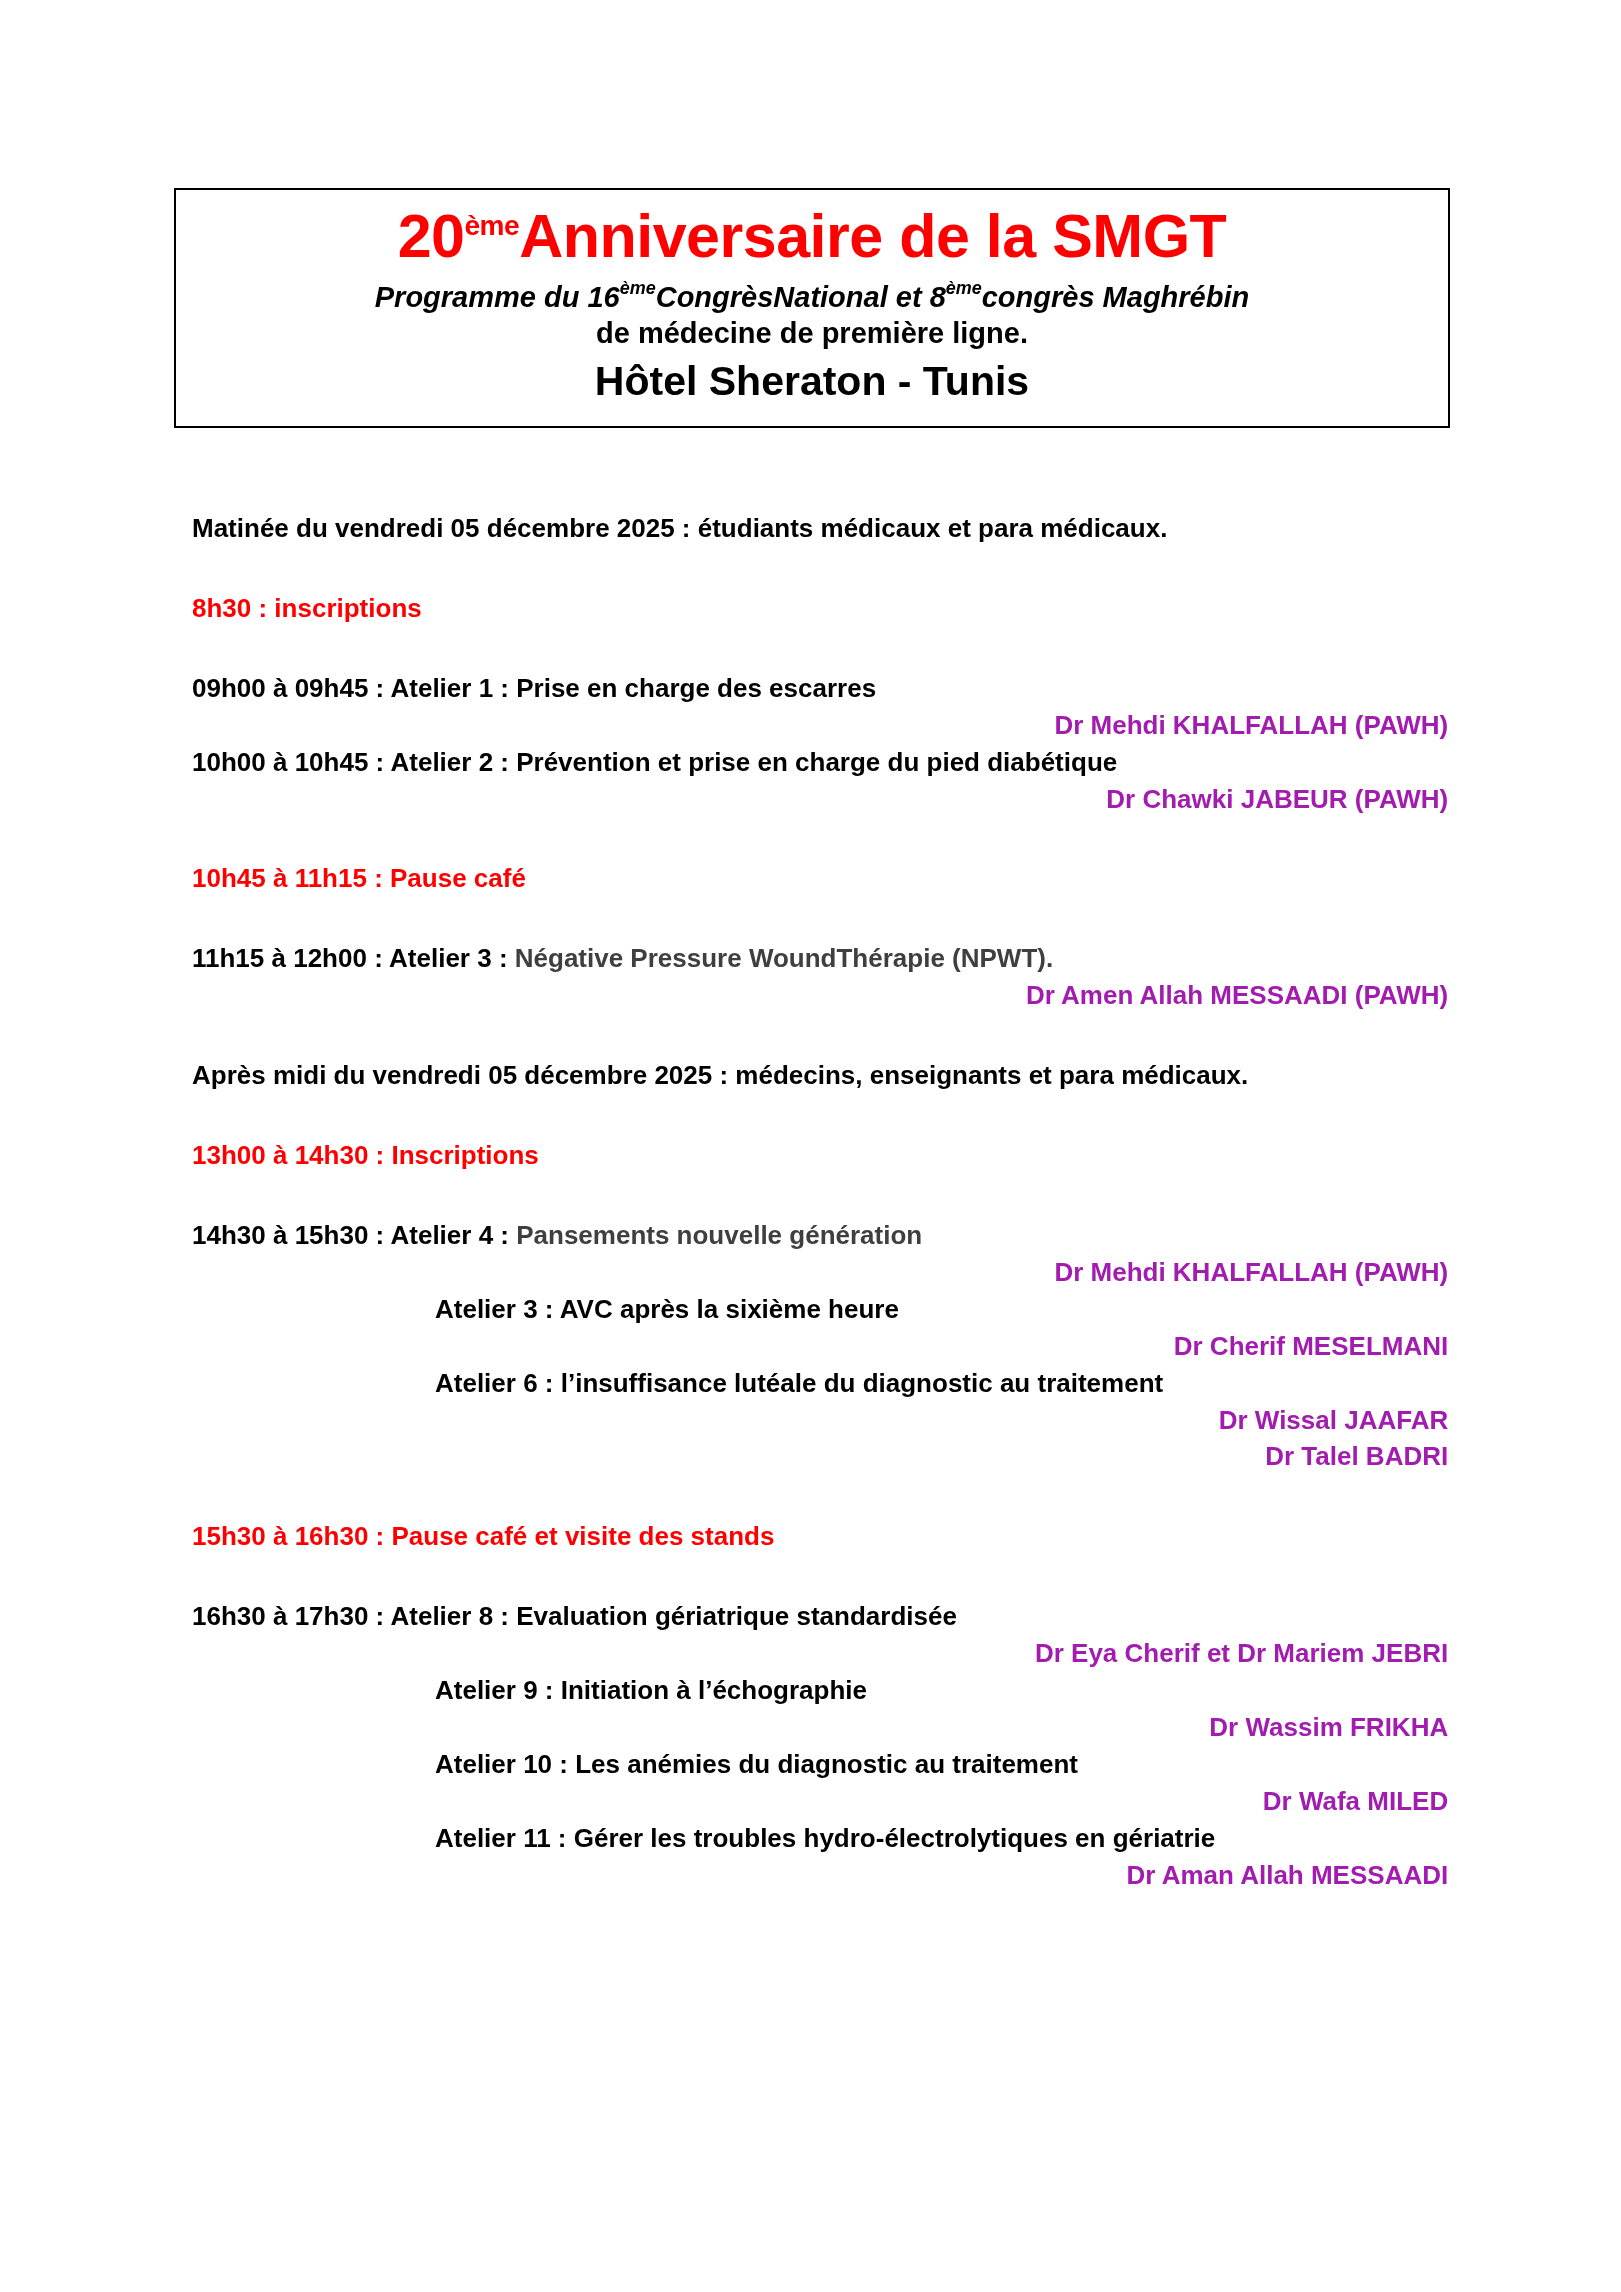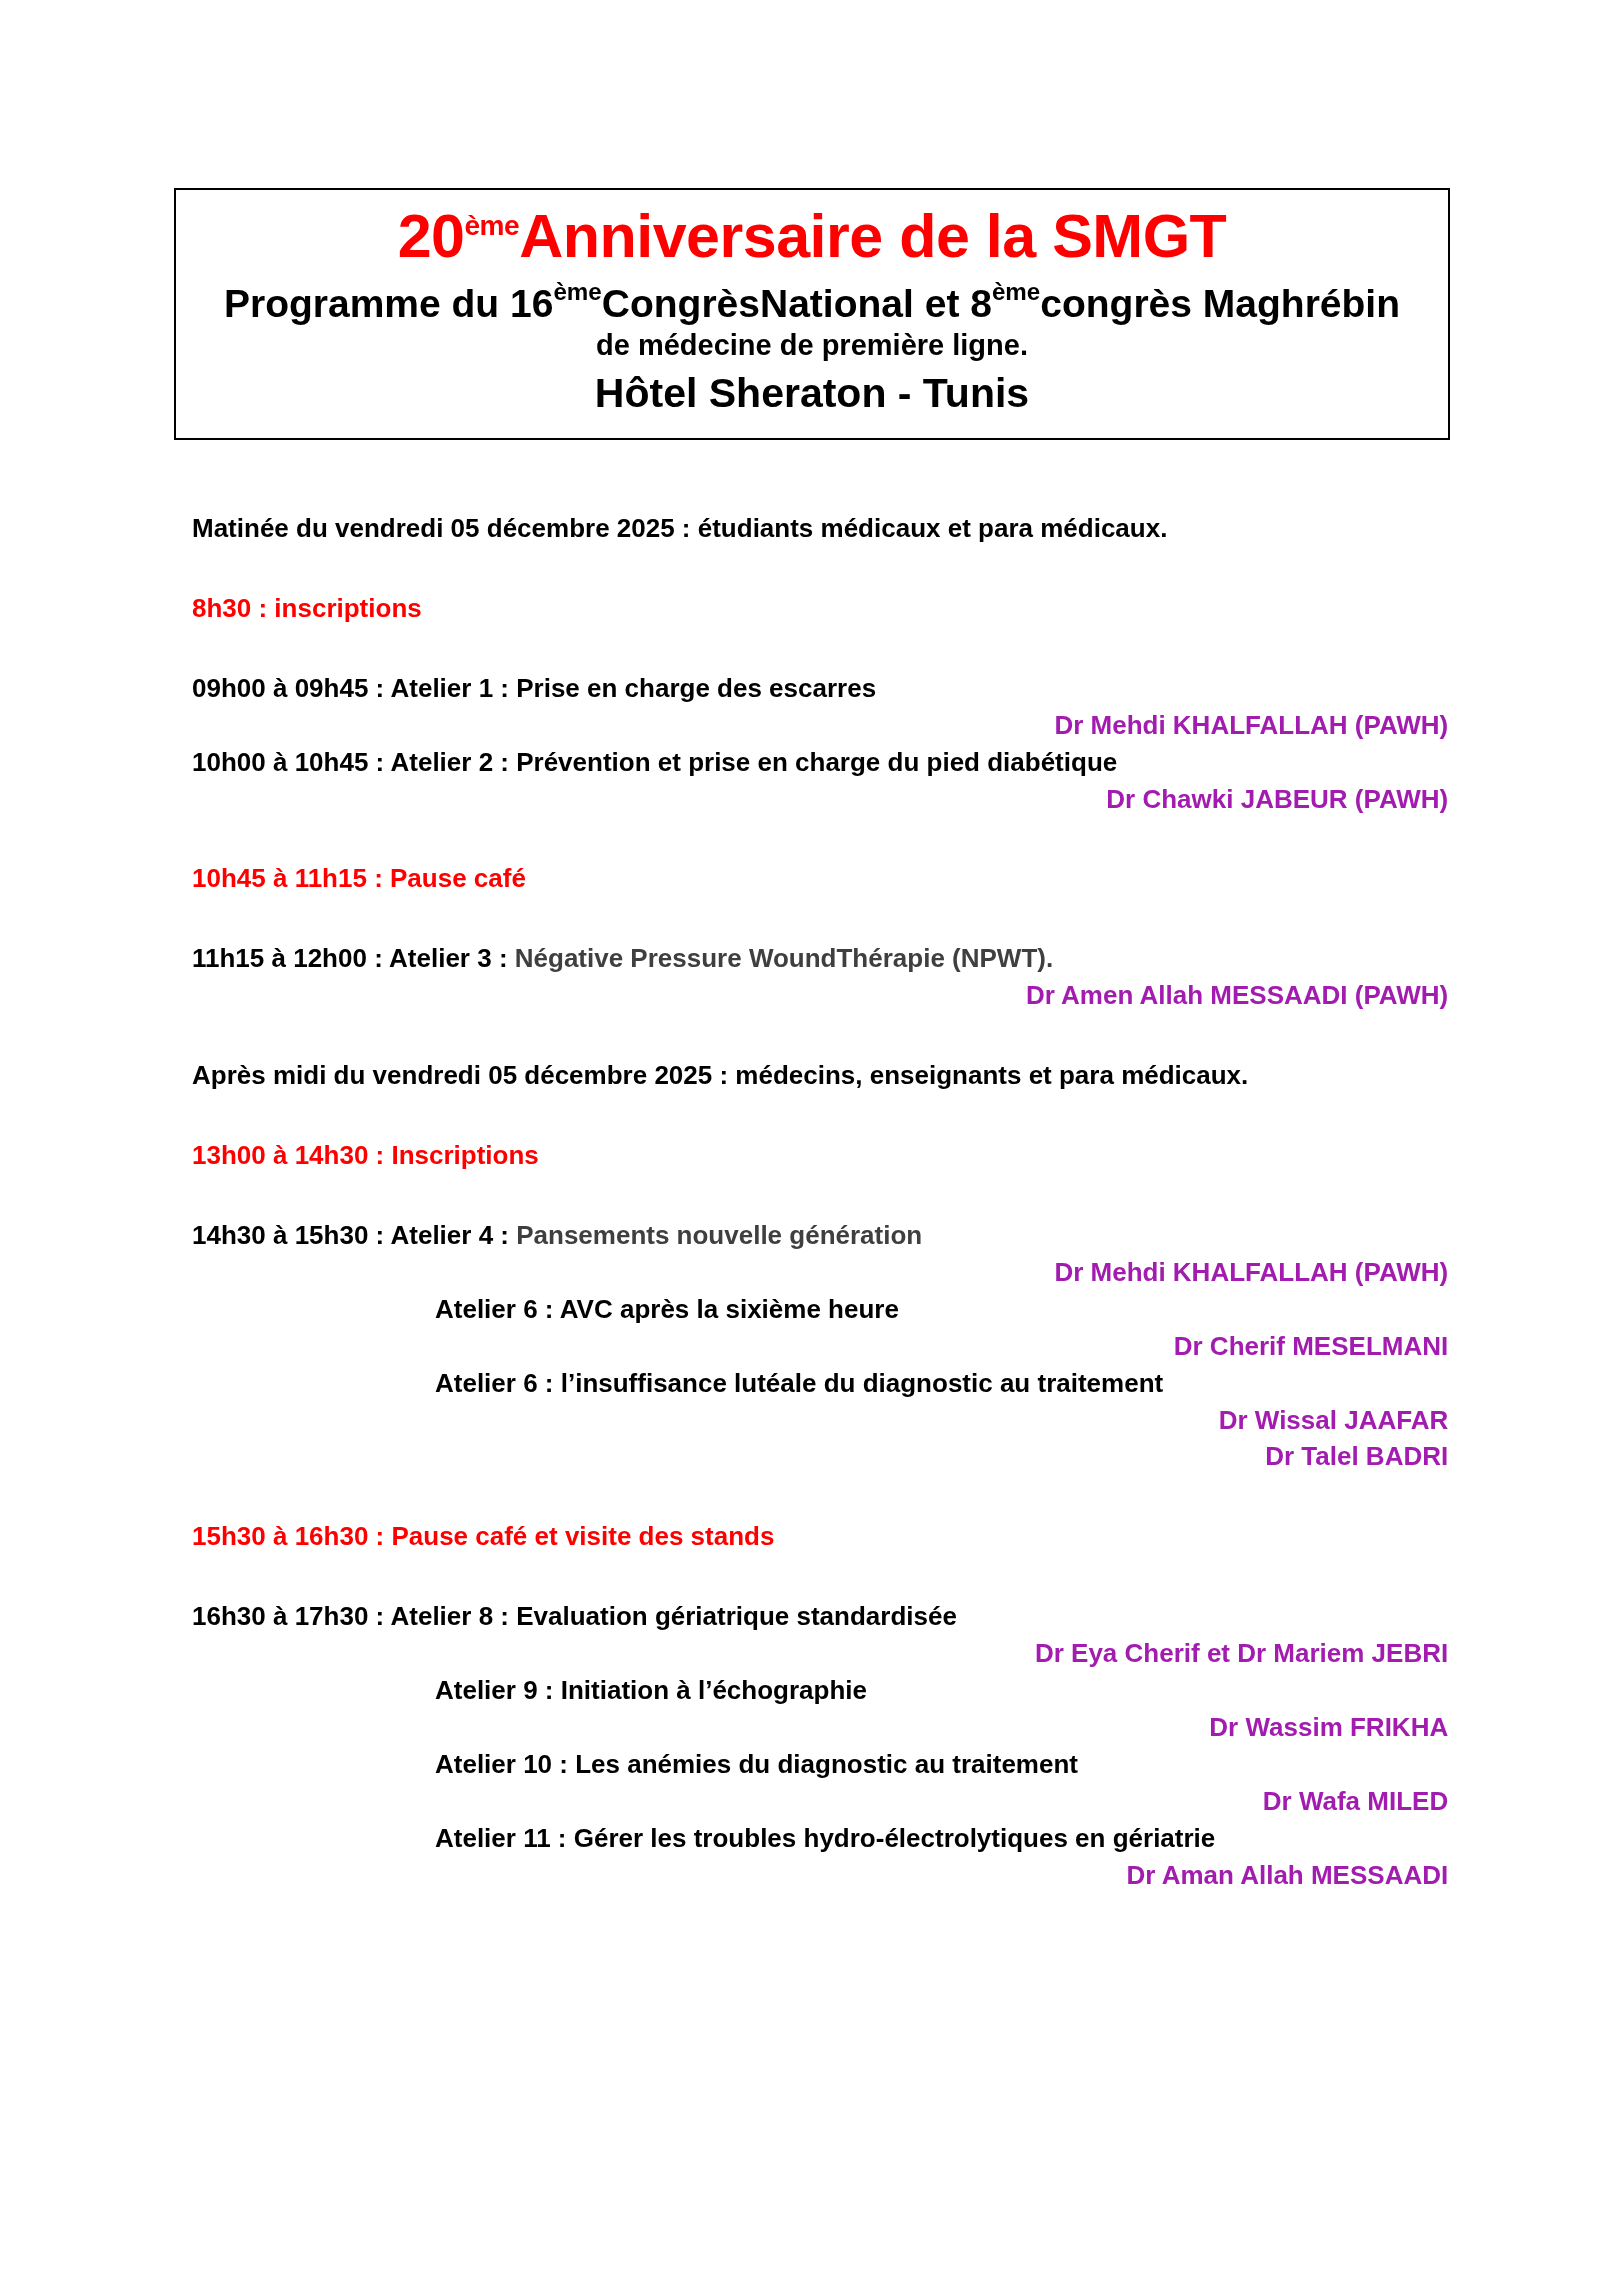--- a/index.html
+++ b/index.html
@@ -45,24 +45,25 @@
     white-space: nowrap;
     margin: 2px 0 3.9px 0;
   }
   .header-title sup {
     font-size: 0.46em;
     vertical-align: 0.80em;
     line-height: 0;
   }
   .header-sub1 {
     font-weight: bold;
-    font-size: 39px;
+    font-size: 29px;
     line-height: 1.22;
     white-space: nowrap;
     margin-top: 12px;
+    font-style: italic;
   }
   .header-sub1 sup {
     font-size: 0.62em;
     vertical-align: 0.72em;
     line-height: 0;
   }
   .header-sub2 {
     font-weight: bold;
     font-size: 29px;
     line-height: 1.22;
@@ -146,21 +147,21 @@
 
     <div class="line session">Après midi du vendredi 05 décembre 2025 : médecins, enseignants et para médicaux.</div>
     <div class="gap-m"></div>
 
     <div class="line redline">13h00 à 14h30 : Inscriptions</div>
     <div class="gap-m"></div>
 
     <div class="line session"><span>14h30 à 15h30 : Atelier 4 : </span><span class="muted-seg">Pansements nouvelle génération</span></div>
     <div class="line speaker">Dr Mehdi KHALFALLAH (PAWH)</div>
 
-    <div class="line session indent-1">Atelier 6 : AVC après la sixième heure</div>
+    <div class="line session indent-1">Atelier 3 : AVC après la sixième heure</div>
     <div class="line speaker">Dr Cherif MESELMANI</div>
 
     <div class="line session indent-1">Atelier 6 : l’insuffisance lutéale du diagnostic au  traitement</div>
     <div class="line speaker">Dr Wissal JAAFAR</div>
 
     <div class="line speaker">Dr Talel BADRI</div>
 
     <div class="gap-m"></div>
     <div class="line redline">15h30 à 16h30 : Pause café et visite des stands</div>
     <div class="gap-m"></div>

